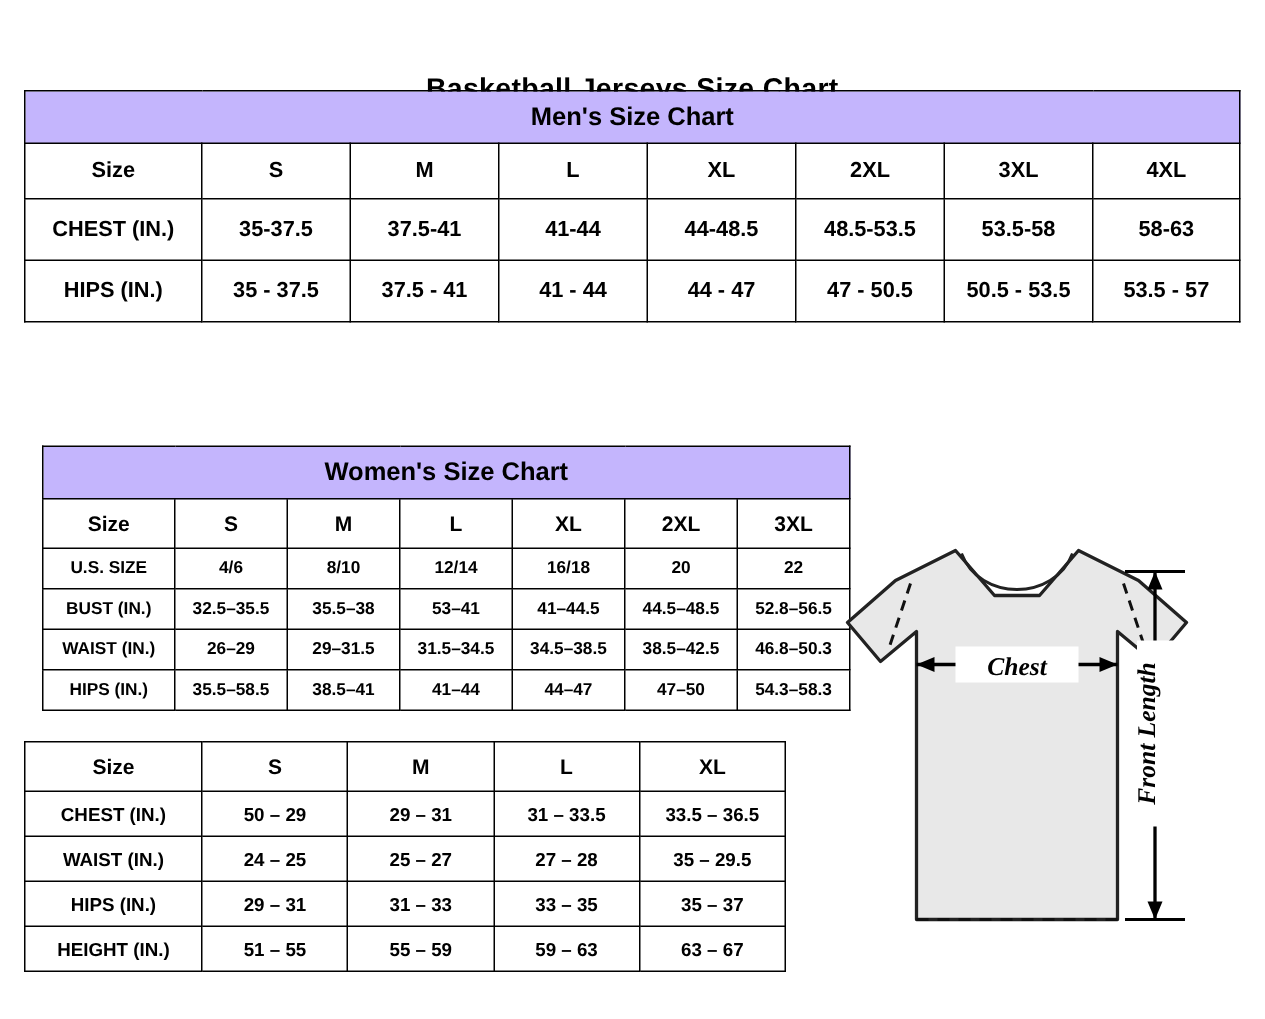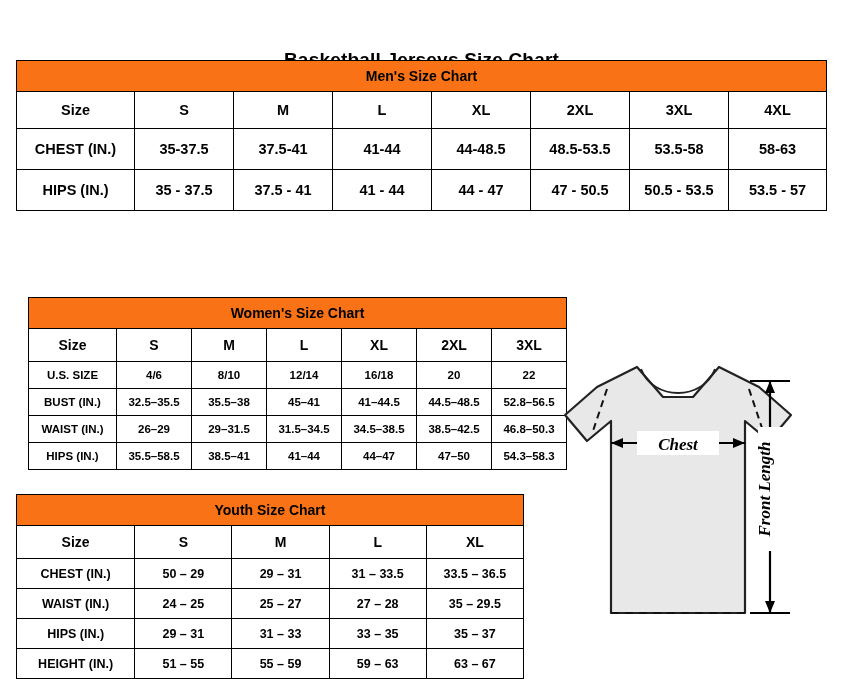--- a/index.html
+++ b/index.html
@@ -31,22 +31,22 @@
     table-layout: fixed;
   }
   table td, table th {
     border: 1px solid #000000;
     text-align: center;
     vertical-align: middle;
     font-weight: bold;
     background: #ffffff;
   }
   .caption-cell {
-    background: #f97316;
-    font-size: 14px;
+    background: #c4b5fd;
+    font-size: 17px;
     font-weight: bold;
     padding: 7px 0;
   }
   
   #mens-table-wrap {
     position: absolute;
     left: 16px;
     top: 60px;
     width: 810px;
   }
@@ -211,21 +211,21 @@
         <td>8/10</td>
         <td>12/14</td>
         <td>16/18</td>
         <td>20</td>
         <td>22</td>
       </tr>
       <tr class="data-row">
         <td>BUST (IN.)</td>
         <td>32.5–35.5</td>
         <td>35.5–38</td>
-        <td>45–41</td>
+        <td>53–41</td>
         <td>41–44.5</td>
         <td>44.5–48.5</td>
         <td>52.8–56.5</td>
       </tr>
       <tr class="data-row">
         <td>WAIST (IN.)</td>
         <td>26–29</td>
         <td>29–31.5</td>
         <td>31.5–34.5</td>
         <td>34.5–38.5</td>
@@ -248,23 +248,20 @@
 <div id="youth-table-wrap">
   <table id="youth-table">
     <colgroup>
       <col style="width:118px">
         <col style="width:97px">
         <col style="width:97px">
         <col style="width:97px">
         <col style="width:97px">
     </colgroup>
     <tbody>
-      <tr>
-        <td class="caption-cell" colspan="5">Youth Size Chart</td>
-      </tr>
       <tr class="hdr-row">
         <td>Size</td>
         <td>S</td>
         <td>M</td>
         <td>L</td>
         <td>XL</td>
       </tr>
       <tr class="data-row">
         <td>CHEST (IN.)</td>
         <td>50 – 29</td>

